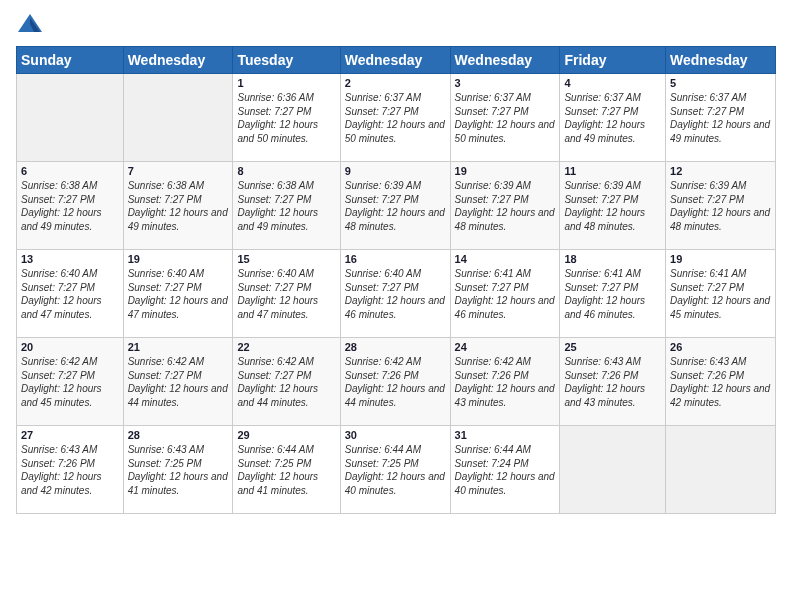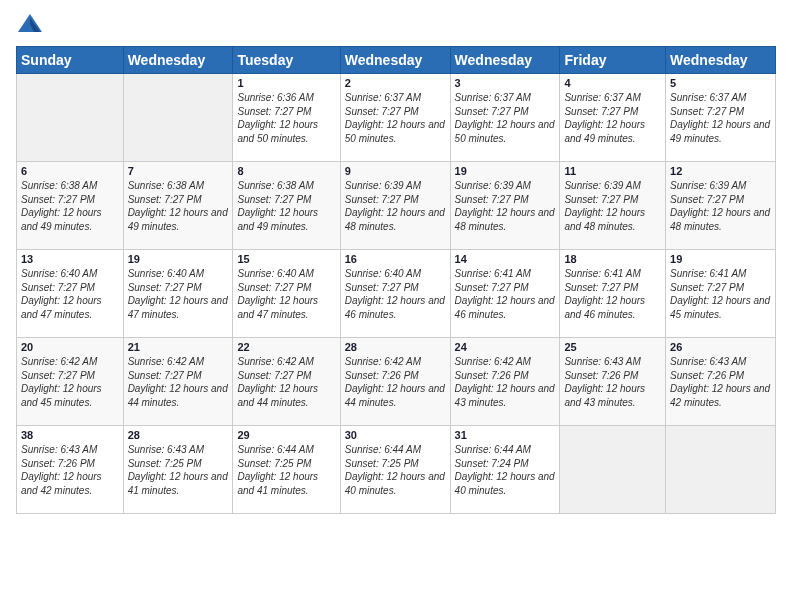--- a/index.html
+++ b/index.html
@@ -294,21 +294,21 @@
           </td>
           <td>
             <div class="day-num">26</div>
             <div class="day-info" style="white-space: pre-line;">Sunrise: 6:43 AM
 Sunset: 7:26 PM
 Daylight: 12 hours and 42 minutes.</div>
           </td>
         </tr>
         <tr>
           <td>
-            <div class="day-num">38</div>
+            <div class="day-num">27</div>
             <div class="day-info" style="white-space: pre-line;">Sunrise: 6:43 AM
 Sunset: 7:26 PM
 Daylight: 12 hours and 42 minutes.</div>
           </td>
           <td>
             <div class="day-num">28</div>
             <div class="day-info" style="white-space: pre-line;">Sunrise: 6:43 AM
 Sunset: 7:25 PM
 Daylight: 12 hours and 41 minutes.</div>
           </td>

